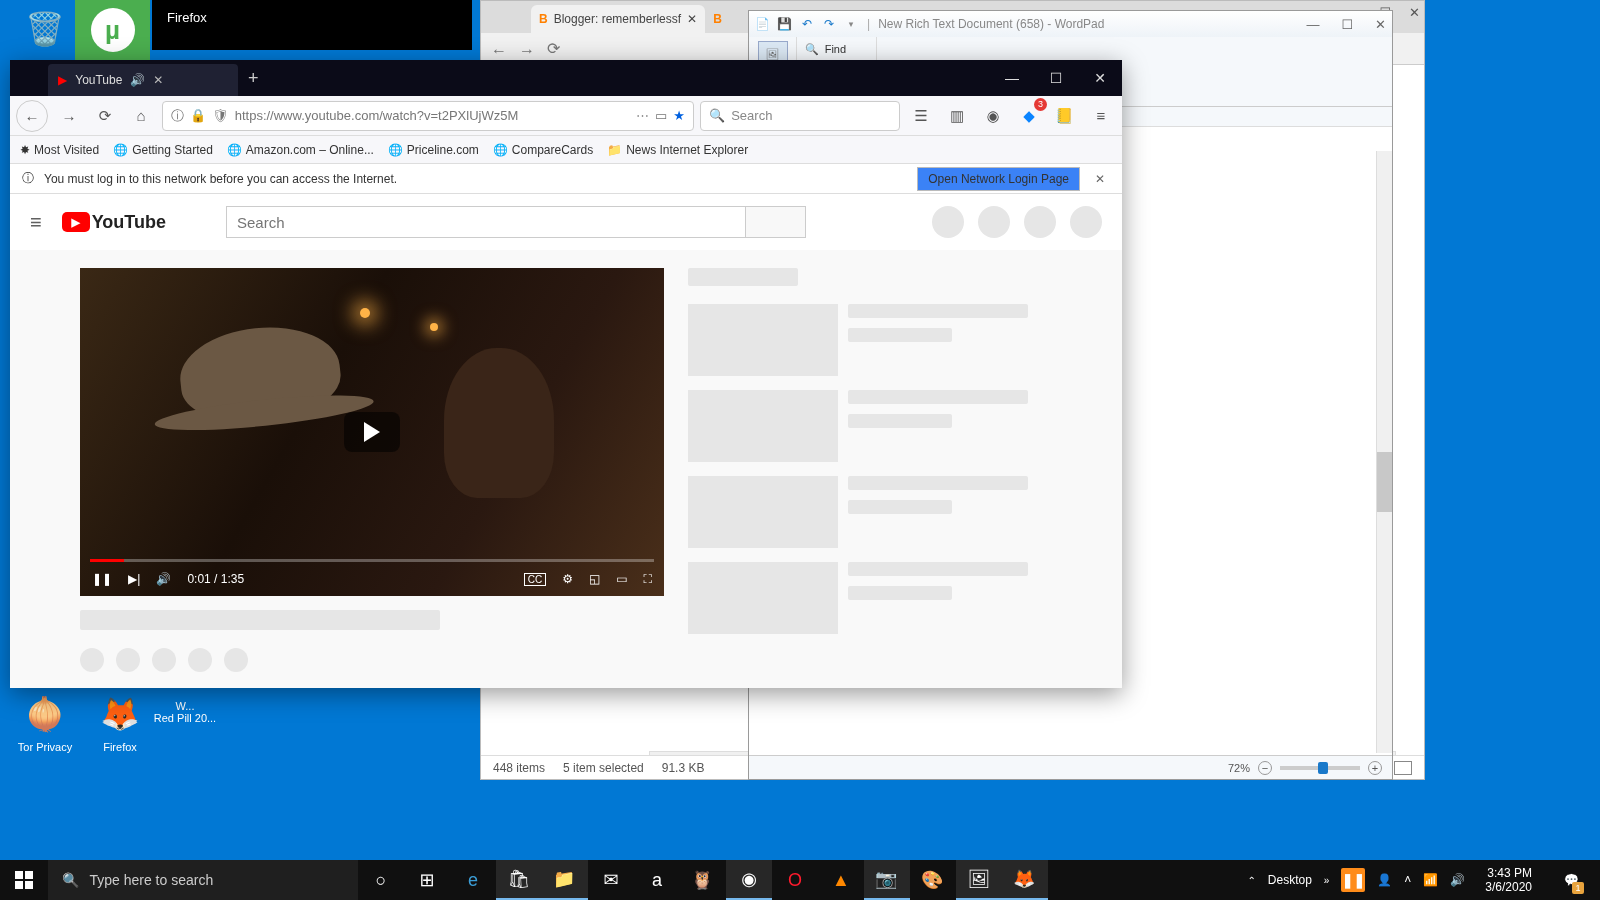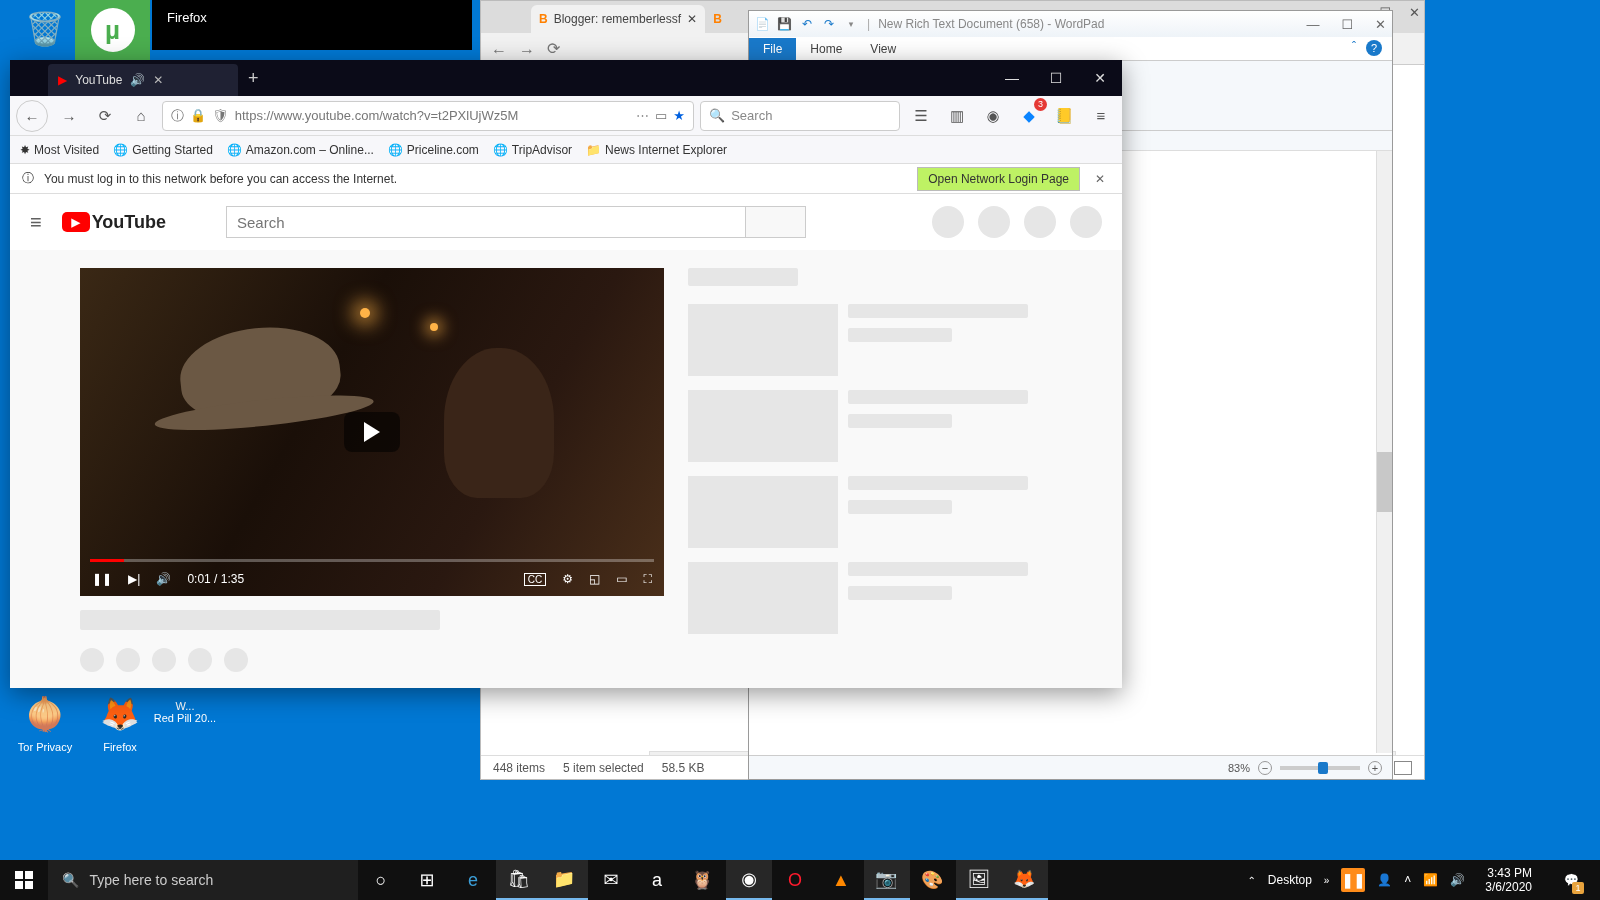--- a/index.html
+++ b/index.html
@@ -69,21 +69,21 @@
 .ff-nav .ib{width:30px;height:30px;display:flex;align-items:center;justify-content:center;color:#555;font-size:15px;border-radius:4px;}
 .ff-nav .back{border:1px solid #ccc;border-radius:50%;width:32px;height:32px;}
 .ff-url{flex:1;height:30px;border:1px solid #ccc;border-radius:4px;display:flex;align-items:center;padding:0 8px;font-size:13px;color:#777;gap:6px;background:#fff;}
 .ff-url .lock{color:#4caf50;}
 .ff-search{width:200px;height:30px;border:1px solid #ccc;border-radius:4px;display:flex;align-items:center;padding:0 8px;font-size:13px;color:#888;gap:6px;background:#fff;}
 .ff-badge{position:relative;}
 .ff-badge .n{position:absolute;top:-3px;right:-3px;background:#e53935;color:#fff;font-size:9px;border-radius:50%;width:13px;height:13px;display:flex;align-items:center;justify-content:center;}
 .ff-bm{height:28px;background:#f7f7fa;border-bottom:1px solid #ddd;display:flex;align-items:center;gap:14px;padding:0 10px;font-size:12px;color:#333;}
 .ff-bm .bi{display:flex;align-items:center;gap:4px;}
 .ff-info{height:30px;background:#fff;border-bottom:1px solid #ddd;display:flex;align-items:center;padding:0 12px;font-size:12px;color:#333;gap:10px;}
-.ff-info .btn{margin-left:auto;border:1px solid #bbb;padding:4px 10px;background:#bef264;}
+.ff-info .btn{margin-left:auto;border:1px solid #bbb;padding:4px 10px;background:#3b82f6;}
 .ff-info .x{width:20px;text-align:center;color:#666;cursor:pointer;}
 
 
 .yt{position:absolute;top:134px;left:0;right:0;bottom:0;background:#f9f9f9;overflow:hidden;}
 .yt-header{height:56px;background:#fff;display:flex;align-items:center;padding:0 20px;gap:20px;}
 .yt-menu{font-size:20px;color:#606060;}
 .yt-logo{display:flex;align-items:center;gap:2px;font-weight:bold;font-size:18px;color:#222;}
 .yt-logo .play{width:28px;height:20px;background:#ff0000;border-radius:5px;display:flex;align-items:center;justify-content:center;color:#fff;font-size:11px;}
 .yt-search{flex:0 0 580px;height:32px;border:1px solid #ccc;display:flex;margin-left:40px;}
 .yt-search input{flex:1;border:none;padding:0 10px;font-size:15px;outline:none;color:#888;}
@@ -178,21 +178,21 @@
   <div class="chrome-body-scroll">
     <span style="width:18px;text-align:center;color:#888;">‹</span>
     <div class="track">
         <div class="thumb"></div>
       </div>
     <span style="width:18px;text-align:center;color:#888;">›</span>
   </div>
   <div class="explorer-status">
     <span>448 items</span>
     <span>5 item selected</span>
-    <span>58.5 KB</span>
+    <span>91.3 KB</span>
     <div class="viewbtn">
         <div class="vb"></div>
         <div class="vb"></div>
       </div>
   </div>
 </div>
 
 <div class="wordpad">
   <div class="wp-title">
     <div class="qat">
@@ -201,29 +201,20 @@
       <span style="color:#1979ca;">↶</span>
       <span style="color:#1979ca;">↷</span>
       <span style="color:#888;font-size:9px;">▾</span>
     </div>
     <span style="color:#aaa;">|</span>
     <span>New Rich Text Document (658) - WordPad</span>
     <div class="sys">
       <span>—</span>
       <span>☐</span>
       <span>✕</span>
-    </div>
-  </div>
-  <div class="wp-tabs">
-    <div class="file">File</div>
-    <div class="t">Home</div>
-    <div class="t">View</div>
-    <div class="help">
-      <span>ˆ</span>
-      <span style="background:#1979ca;color:#fff;width:16px;height:16px;border-radius:50%;display:inline-flex;align-items:center;justify-content:center;font-size:11px;">?</span>
     </div>
   </div>
   <div class="wp-ribbon">
     <div class="wp-grp insert">
       <div style="width:30px;height:26px;border:1px solid #9ac;background:#dce9f5;display:flex;align-items:center;justify-content:center;">🖼</div>
       <span>Insert</span>
     </div>
     <div class="wp-grp edit">
       <div class="row">
           <span>🔍</span>
@@ -264,21 +255,21 @@
 2019 Microsoft | Privacy | Terms of</span><br>
     <a>-self-no-freewill-permanent</a><br>
     <a>ntomori/01%20The%20Monster%</a><br>
     <span>r publish your post. Please try</span><br>
     <a>ls/mymovie2_201912</a><span>  No such</span>
   </div>
   <div class="wp-scroll">
       <div class="thumb"></div>
     </div>
   <div class="wp-status">
-    <span>83%</span>
+    <span>72%</span>
     <span style="border:1px solid #999;border-radius:50%;width:14px;height:14px;display:inline-flex;align-items:center;justify-content:center;">−</span>
     <div class="slider">
         <div class="kn"></div>
       </div>
     <span style="border:1px solid #999;border-radius:50%;width:14px;height:14px;display:inline-flex;align-items:center;justify-content:center;">+</span>
   </div>
 </div>
 
 <div class="firefox">
   <div class="ff-tabs">
@@ -335,21 +326,21 @@
     <div class="bi">
         <span>🌐</span>
         <span>Amazon.com – Online...</span>
       </div>
     <div class="bi">
         <span>🌐</span>
         <span>Priceline.com</span>
       </div>
     <div class="bi">
         <span>🌐</span>
-        <span>TripAdvisor</span>
+        <span>CompareCards</span>
       </div>
     <div class="bi">
         <span>📁</span>
         <span>News Internet Explorer</span>
       </div>
   </div>
   <div class="ff-info">
     <span>ⓘ</span>
     <span>You must log in to this network before you can access the Internet.</span>
     <div class="btn">Open Network Login Page</div>

